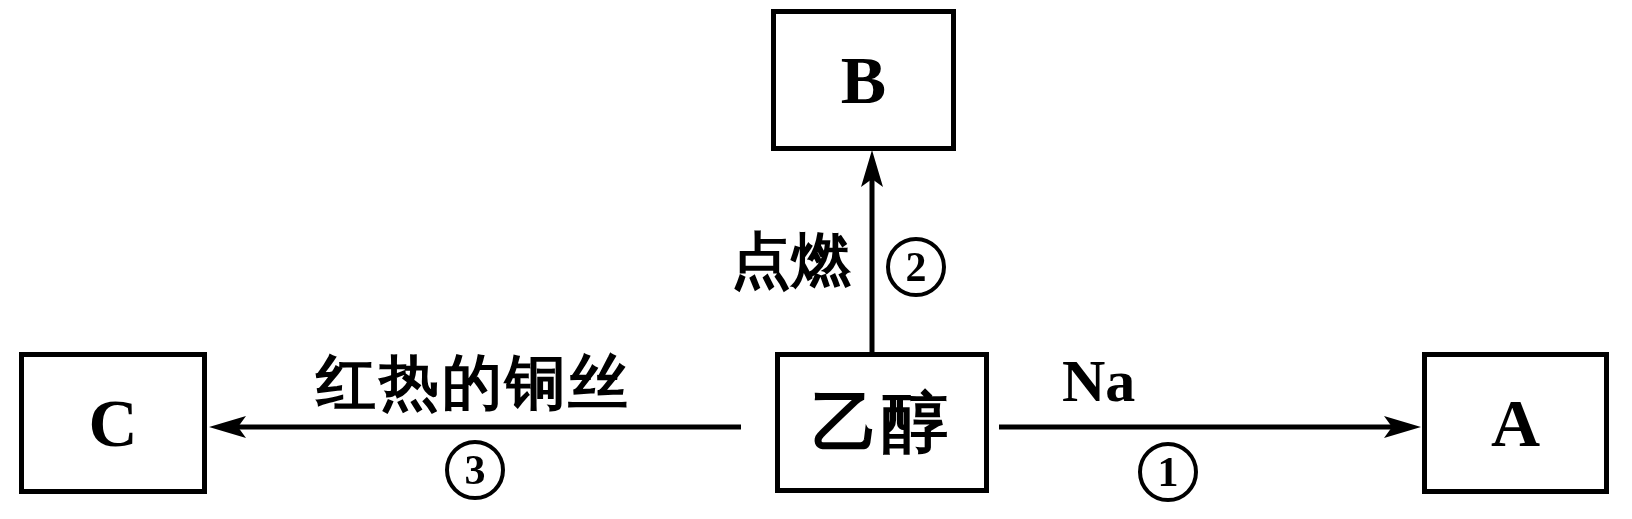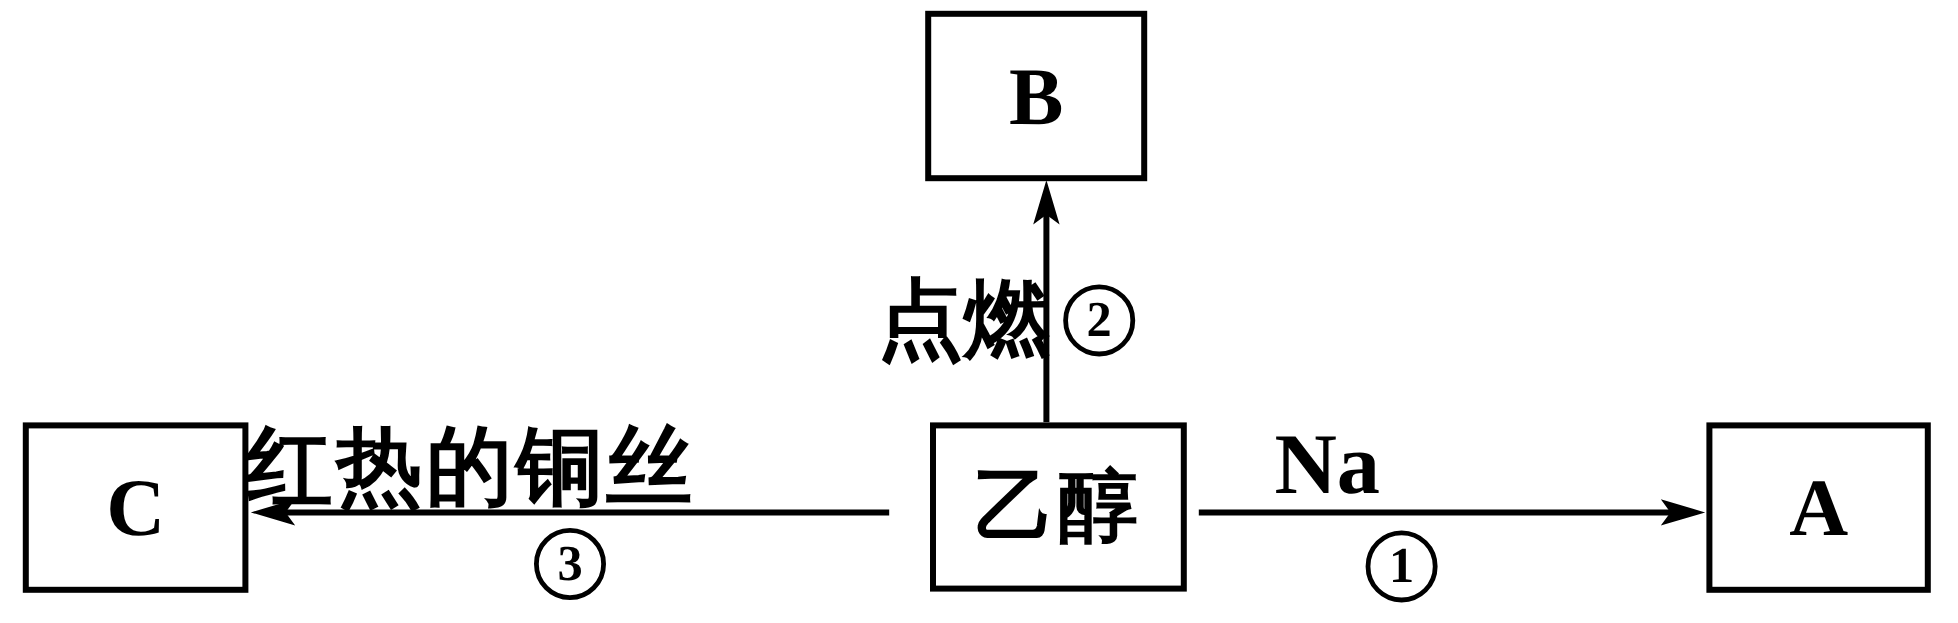--- a/index.html
+++ b/index.html
@@ -35,26 +35,26 @@
   .arrow-layer {
     position: absolute;
     left: 0; top: 0;
     width: 1632px; height: 519px;
     pointer-events: none;
   }
 
   .cond-label {
     position: absolute;
     font-weight: bold;
-    font-size: 72px;
+    font-size: 60px;
     line-height: 1;
     white-space: nowrap;
   }
   .cond-dianran { left: 731px; top: 231px; }
-  .cond-hongre  { left: 205px; top: 353px; width: 537px; letter-spacing: 3px; }
+  .cond-hongre  { left: 205px; top: 353px; width: 537px; text-align: center; letter-spacing: 3px; }
   .cond-na      { left: 1062px; top: 351px; }
 
   .step-circle {
     position: absolute;
     width: 60px; height: 60px;
     border: 4px solid #000000;
     border-radius: 50%;
     display: flex;
     align-items: center;
     justify-content: center;

